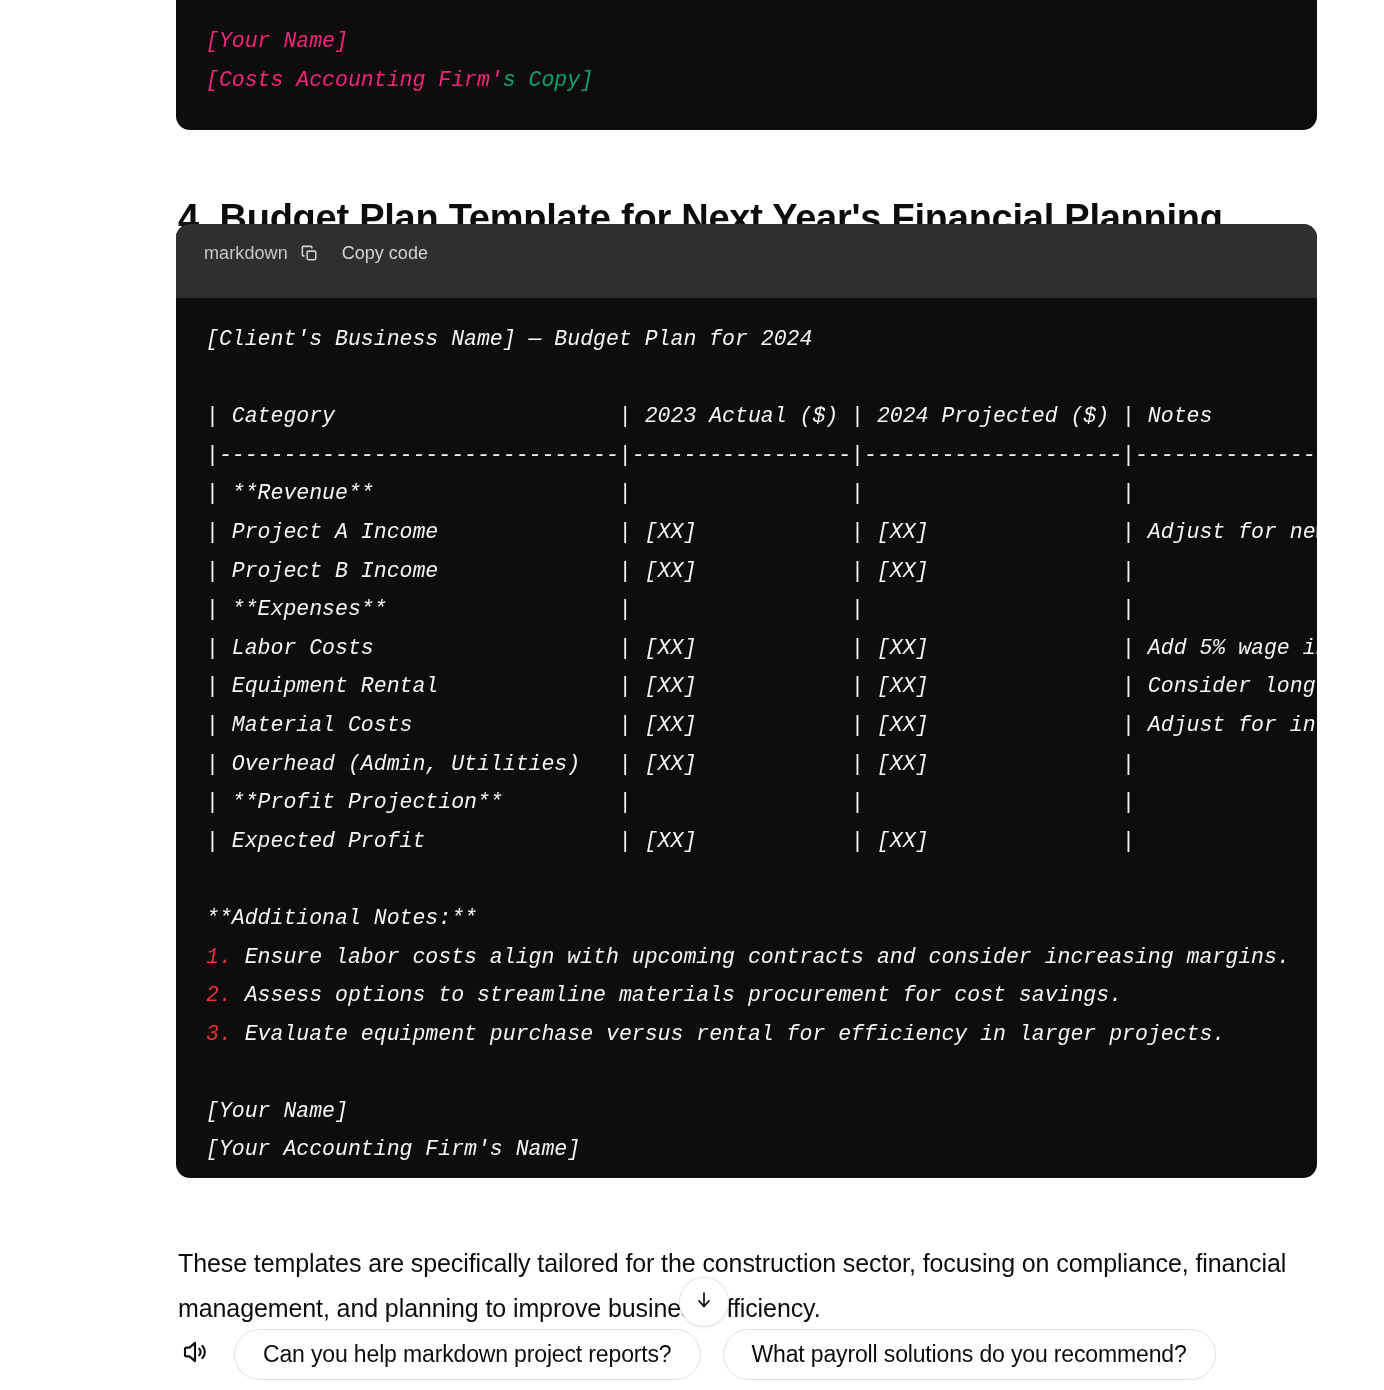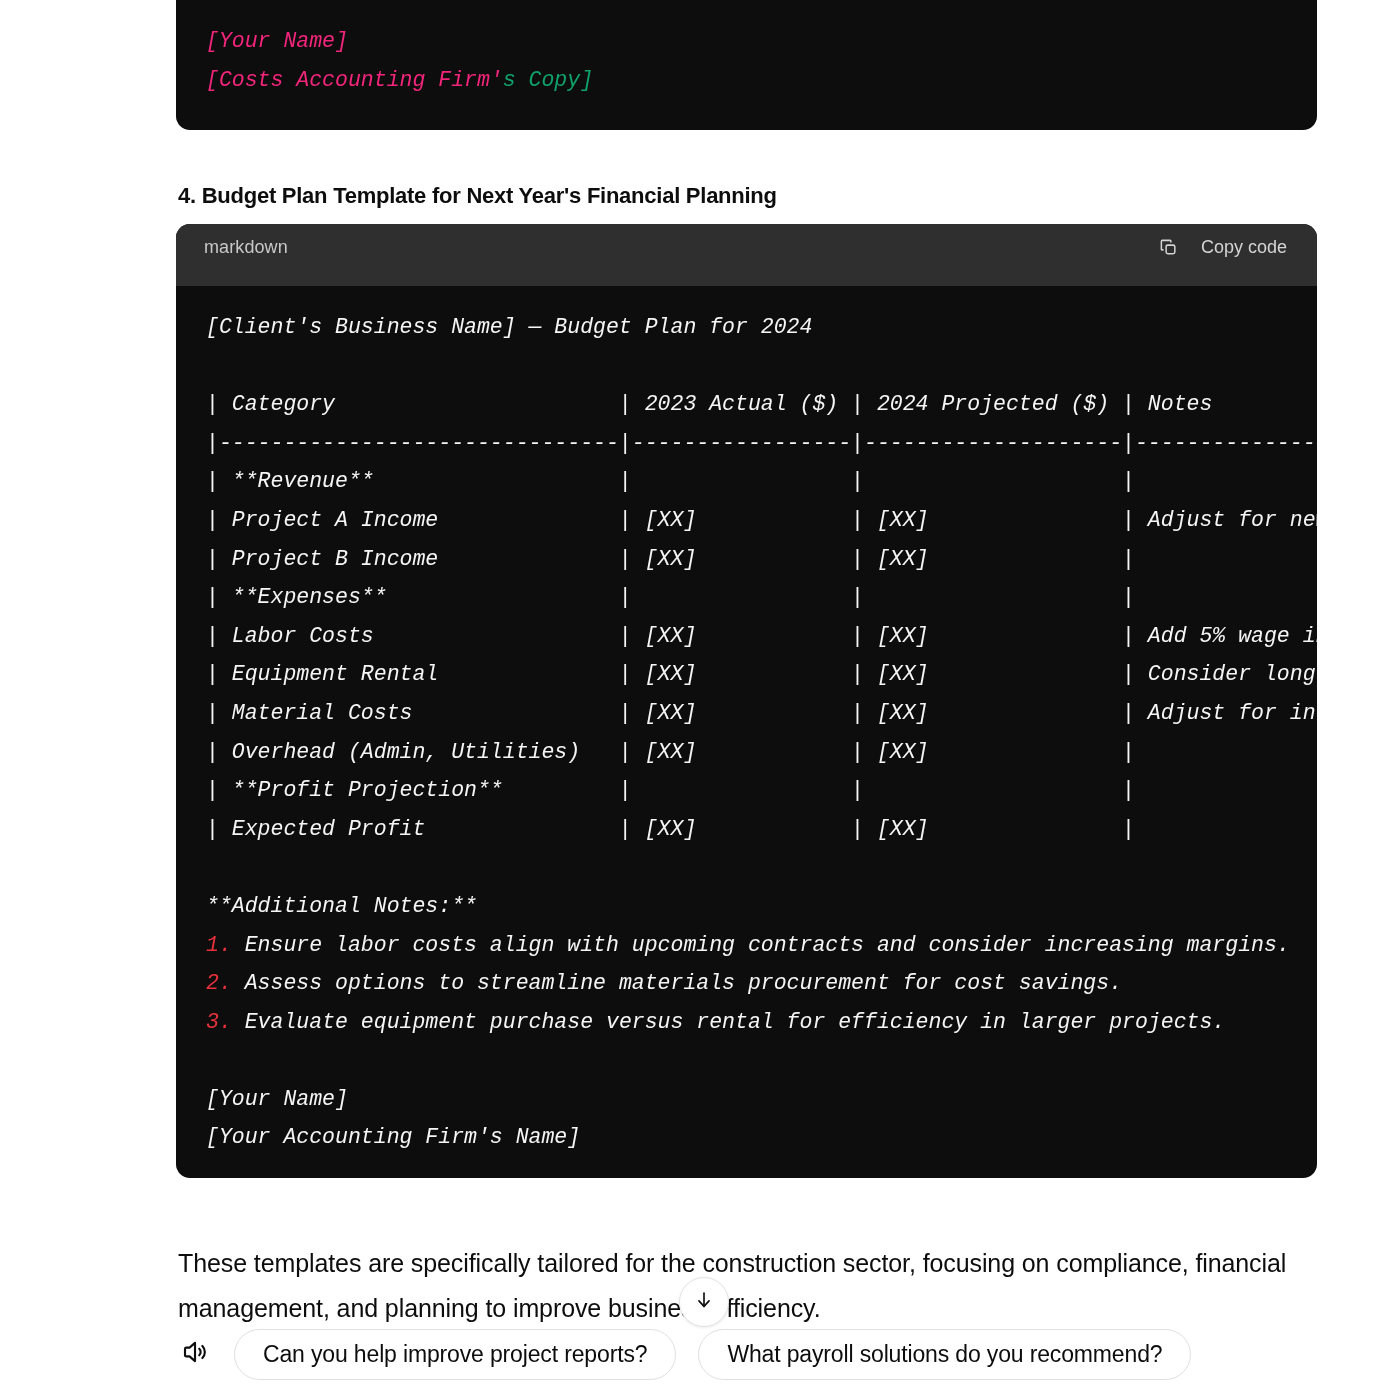--- a/index.html
+++ b/index.html
@@ -18,25 +18,24 @@
   }
 
   
   .code-block {
     position: absolute;
     background: #0d0d0d;
     border-radius: 14px;
     overflow: hidden;
   }
   .code-header {
-    height: 62px;
+    height: 74px;
     background: #2f2f2f;
     display: flex;
     align-items: center;
-    justify-content: space-between;
     padding: 0 18px 16px 28px;
     box-sizing: border-box;
   }
   .code-lang {
     font-family: "Liberation Sans", sans-serif;
     font-size: 18px;
     color: #c8c8c8;
     letter-spacing: .1px;
   }
   .copy-btn {
@@ -81,21 +80,21 @@
   }
   #block-top .code-body {
     padding-top: 86px;
   }
 
   
   .section-heading {
     position: absolute;
     left: 178px;
     top: 165px;
-    font-size: 22px;
+    font-size: 38px;
     font-weight: bold;
     letter-spacing: -0.25px;
     color: #0d0d0d;
     white-space: nowrap;
   }
 
   
   #block-main {
     left: 176px;
     top: 224px;
@@ -210,15 +209,15 @@
 <div class="suggestion-bar">
   <div class="speaker-btn">
     <span>
       <svg width="30" height="30" viewBox="0 0 24 24" fill="none" stroke="#0d0d0d" stroke-width="1.7" stroke-linecap="round" stroke-linejoin="round">
         <path d="M4 9.5v5a1 1 0 0 0 1 1h2.6L12 19.3V4.7L7.6 8.5H5a1 1 0 0 0-1 1z"></path>
         <path d="M15.4 9.4a3.6 3.6 0 0 1 0 5.2"></path>
         <path d="M17.9 7.2a6.8 6.8 0 0 1 0 9.6"></path>
       </svg>
     </span>
   </div>
-  <button class="chip">Can you help improve project reports?</button>
+  <button class="chip">Can you help markdown project reports?</button>
   <button class="chip">What payroll solutions do you recommend?</button>
 </div>
 
 </body></html>

